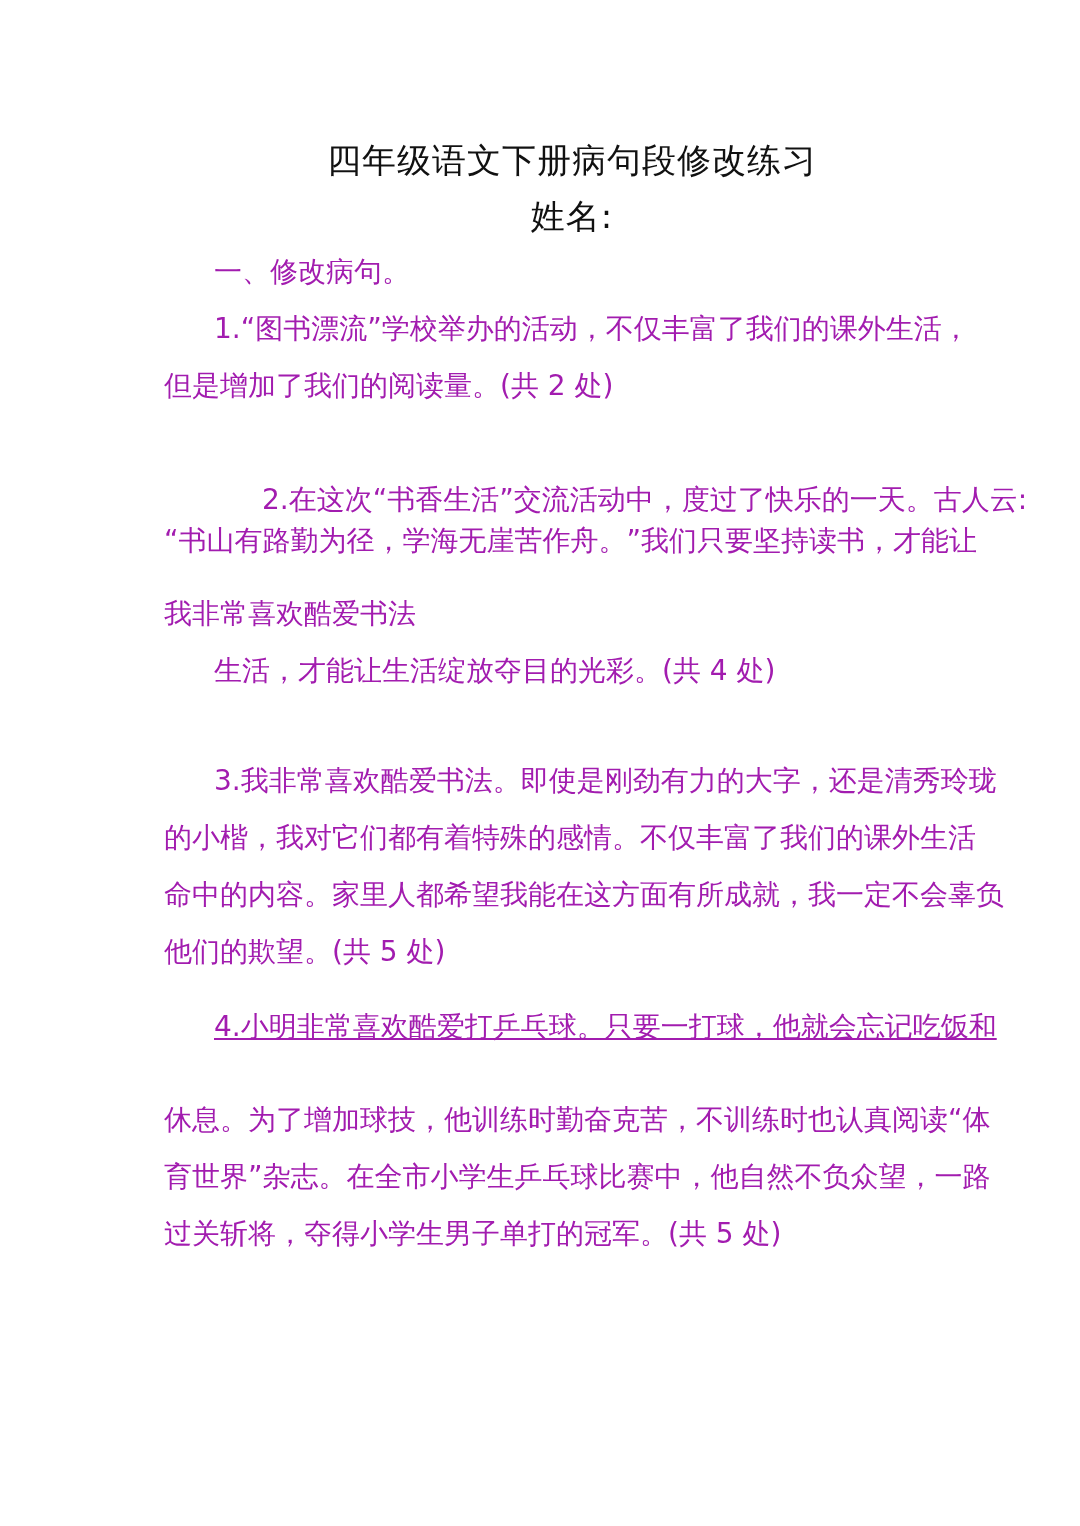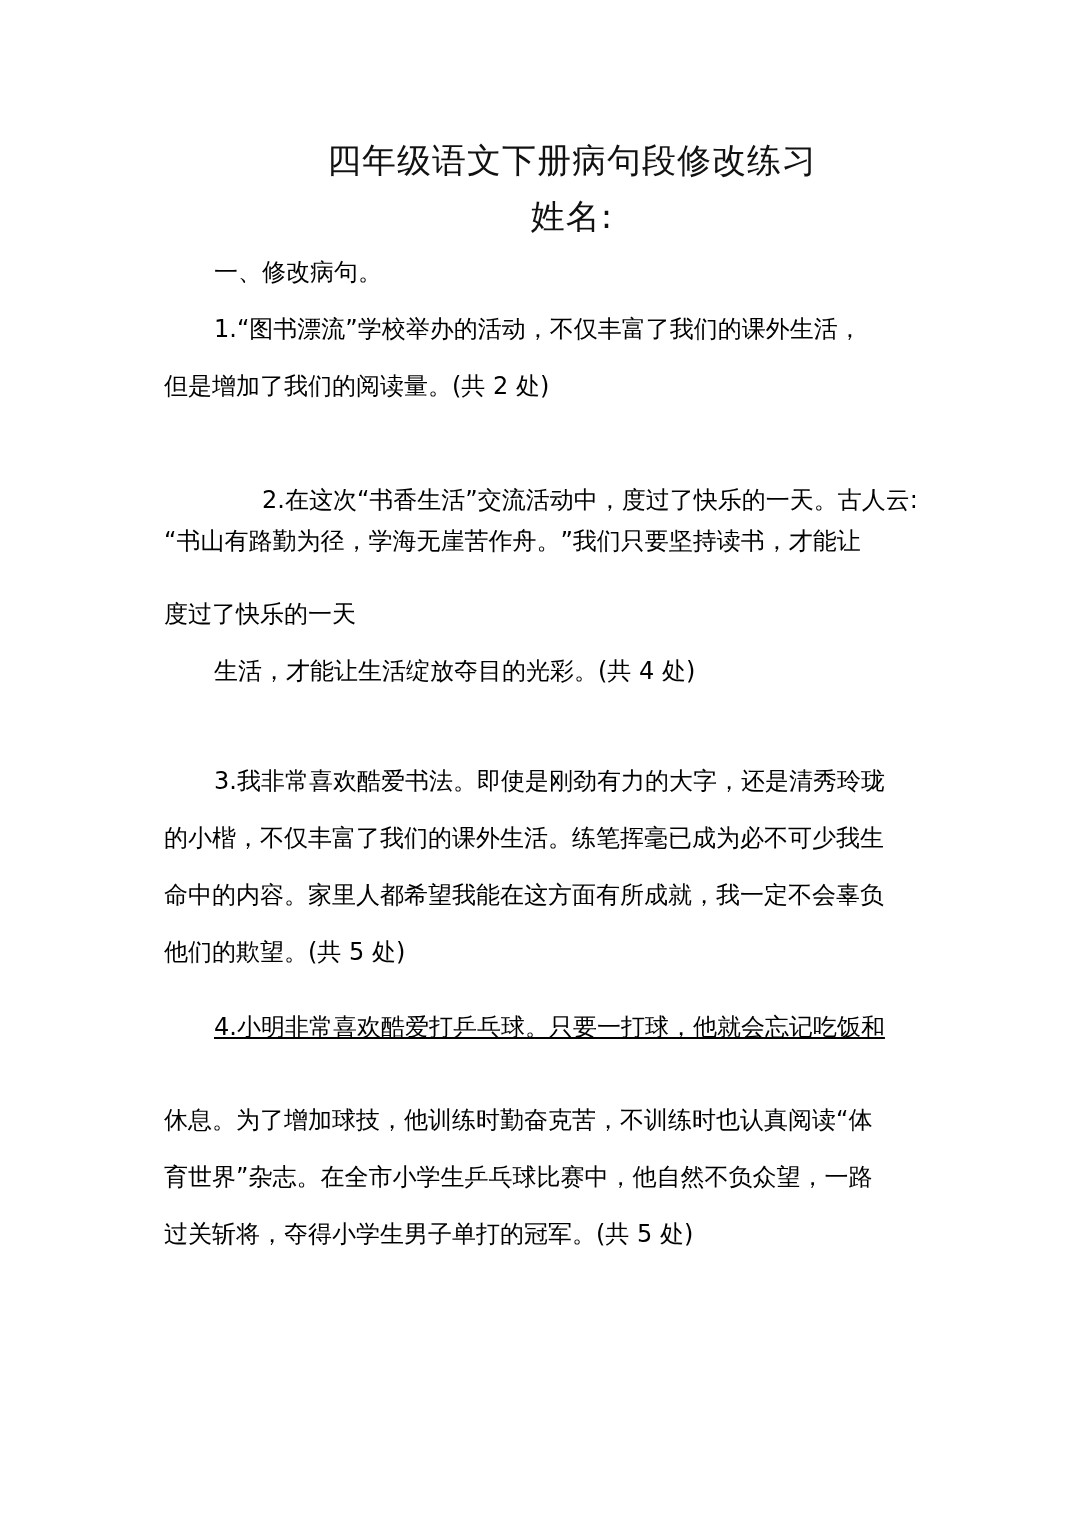--- a/index.html
+++ b/index.html
@@ -30,24 +30,24 @@
       font-size: 34px;
       line-height: 40px;
       letter-spacing: 1px;
       color: #111;
     }
     .doc-title { top: 140px; }
     .name-label { top: 196px; }
     .line {
       position: absolute;
       left: 164px;
-      font-size: 24px;
+      font-size: 28px;
       line-height: 30px;
       white-space: nowrap;
-      color: #000000;
+      color: #a21caf;
     }
     .indent { left: 214px; }
   </style>
 </head>
 <body>
 
 <div class="page">
 
   <div class="title doc-title">四年级语文下册病句段修改练习</div>
   <div class="title name-label">姓名:</div>
@@ -55,27 +55,27 @@
   <div class="line indent" style="top:257px;">一、修改病句。</div>
 
   <div>
     <div class="line indent" style="top:314px;">1.“图书漂流”学校举办的活动，不仅丰富了我们的课外生活，</div>
     <div class="line" style="top:371px;">但是增加了我们的阅读量。(共 2 处)</div>
   </div>
 
   <div>
     <div class="line indent" style="top:485px;margin-left:48px;">2.在这次“书香生活”交流活动中，度过了快乐的一天。古人云:</div>
     <div class="line" style="top:526px;">“书山有路勤为径，学海无崖苦作舟。”我们只要坚持读书，才能让</div>
-    <div class="line" style="top:599px;">度过了快乐的一天</div>
+    <div class="line" style="top:599px;">我非常喜欢酷爱书法</div>
     <div class="line indent" style="top:656px;">生活，才能让生活绽放夺目的光彩。(共 4 处)</div>
   </div>
 
   <div>
     <div class="line indent" style="top:766px;">3.我非常喜欢酷爱书法。即使是刚劲有力的大字，还是清秀玲珑</div>
-    <div class="line" style="top:823px;">的小楷，不仅丰富了我们的课外生活。练笔挥毫已成为必不可少我生</div>
+    <div class="line" style="top:823px;">的小楷，我对它们都有着特殊的感情。不仅丰富了我们的课外生活</div>
     <div class="line" style="top:880px;">命中的内容。家里人都希望我能在这方面有所成就，我一定不会辜负</div>
     <div class="line" style="top:937px;">他们的欺望。(共 5 处)</div>
   </div>
 
   <div>
     <div class="line indent" style="top:1012px;text-decoration:underline;">4.小明非常喜欢酷爱打乒乓球。只要一打球，他就会忘记吃饭和</div>
     <div class="line" style="top:1105px;">休息。为了增加球技，他训练时勤奋克苦，不训练时也认真阅读“体</div>
     <div class="line" style="top:1162px;">育世界”杂志。在全市小学生乒乓球比赛中，他自然不负众望，一路</div>
     <div class="line" style="top:1219px;text-align:right;">过关斩将，夺得小学生男子单打的冠军。(共 5 处)</div>
   </div>

